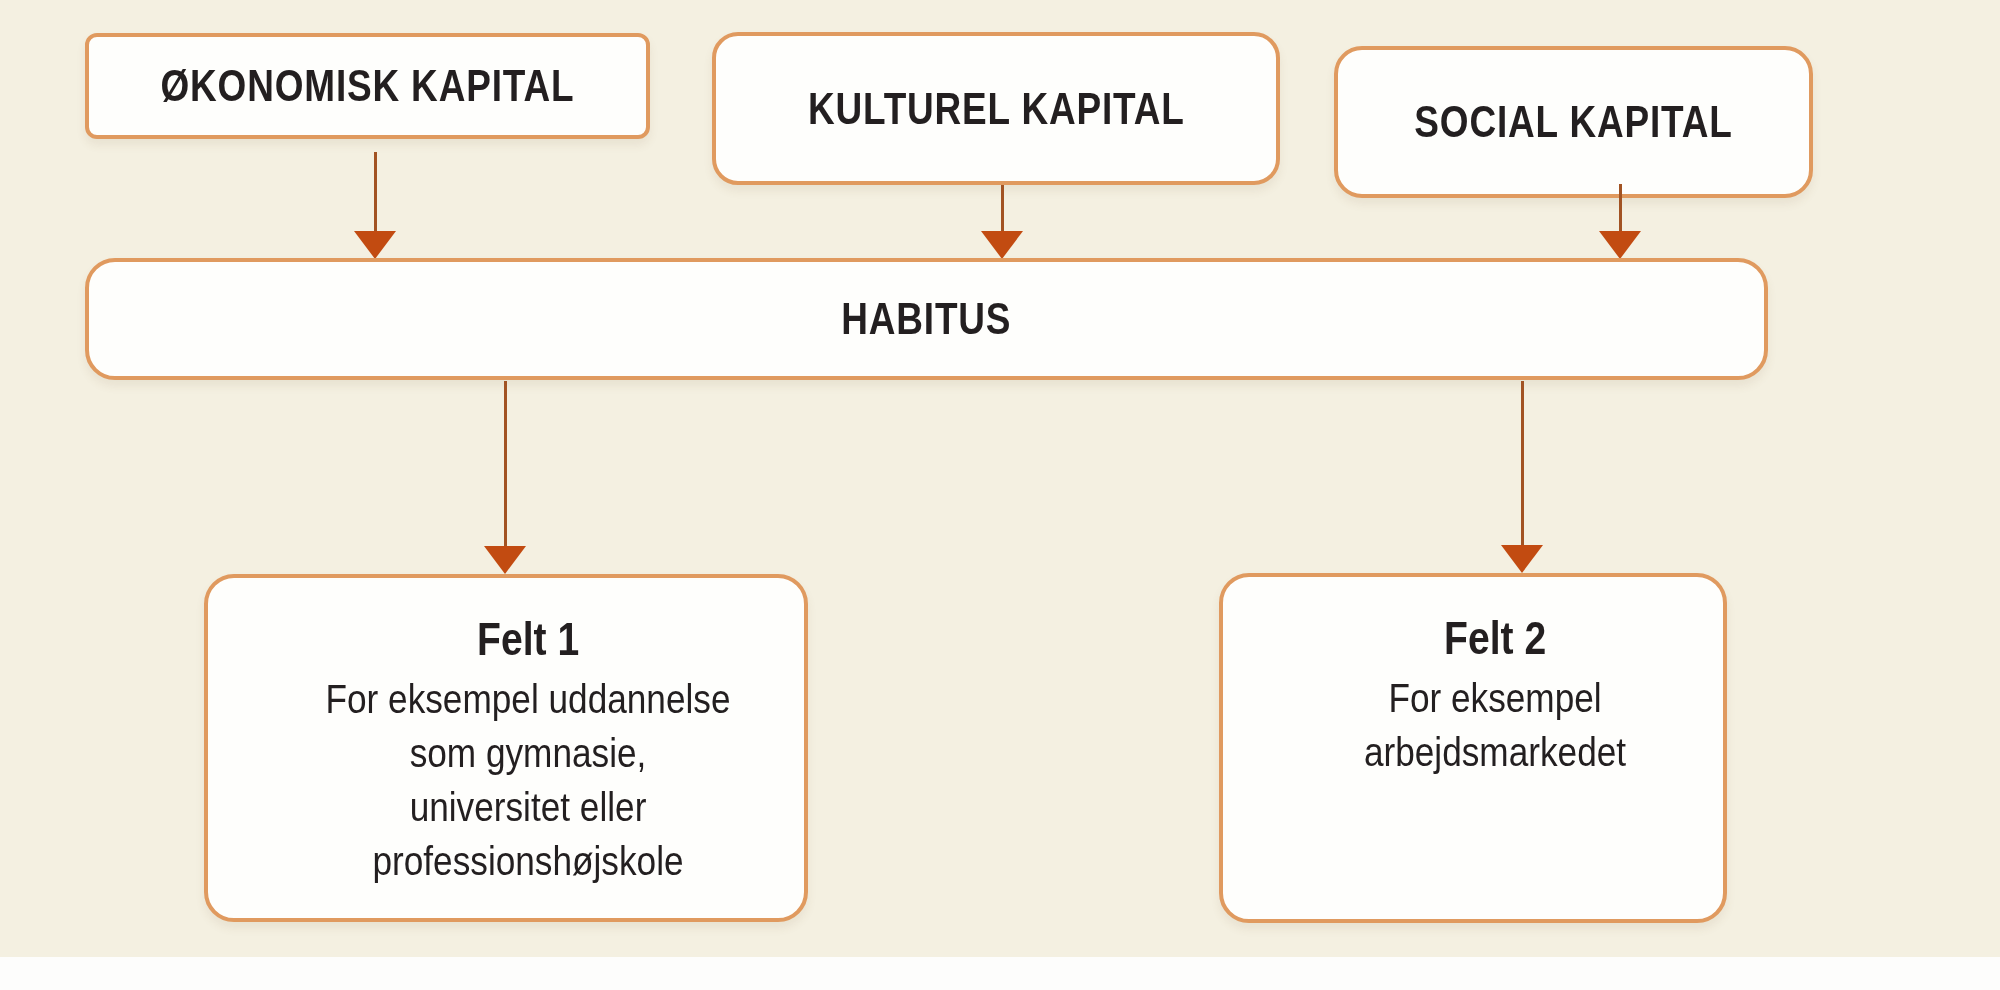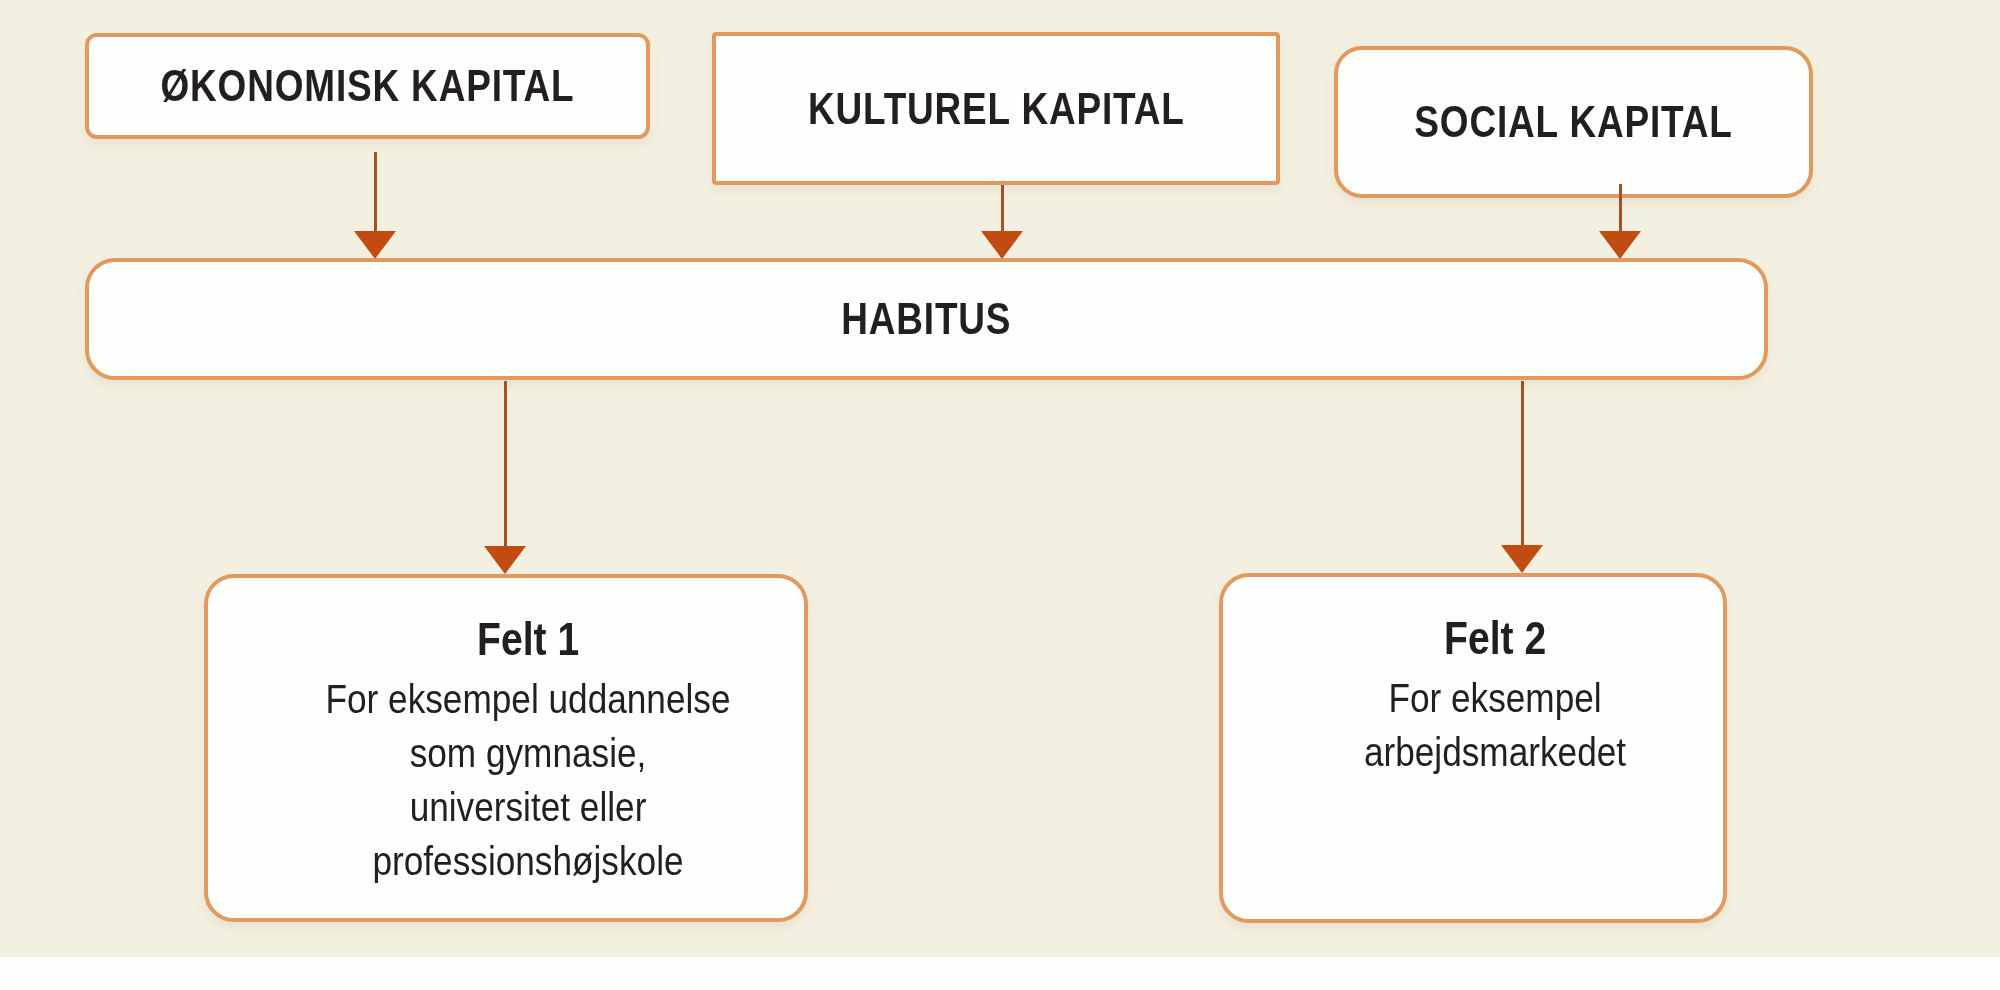--- a/index.html
+++ b/index.html
@@ -25,21 +25,21 @@
     display: inline-block;
     font-weight: bold;
     font-size: 44px;
     letter-spacing: 1px;
     color: var(--text-color, #231f20);
     transform: scaleX(0.84);
     transform-origin: 50% 50%;
     white-space: nowrap;
   }
   #box-okonomisk { left: 85px;   top: 33px;  width: 565px;  height: 106px; border-radius: 12px; }
-  #box-kulturel  { left: 712px;  top: 32px;  width: 568px;  height: 153px; border-radius: 4px; }
+  #box-kulturel  { left: 712px;  top: 32px;  width: 568px;  height: 153px; border-radius: 26px; }
   #box-social    { left: 1334px; top: 32px;  width: 479px;  height: 152px; border-radius: 28px; margin-top: 14px; }
   #box-habitus   { left: 85px;   top: 258px; width: 1683px; height: 122px; border-radius: 30px; }
   #box-felt1, #box-felt2 {
     border-radius: 30px;
     flex-direction: column;
     justify-content: flex-start;
     padding-top: 32px;
     padding-left: 44px;
   }
   #box-felt1 { left: 204px;  top: 574px; width: 604px; height: 348px; }

